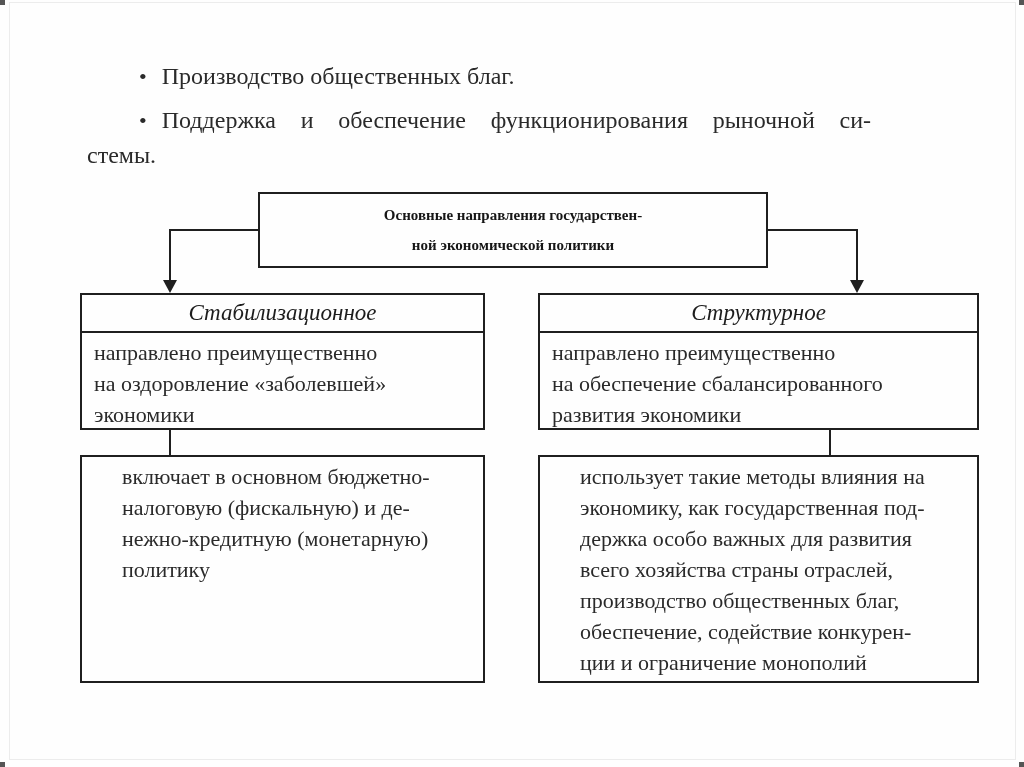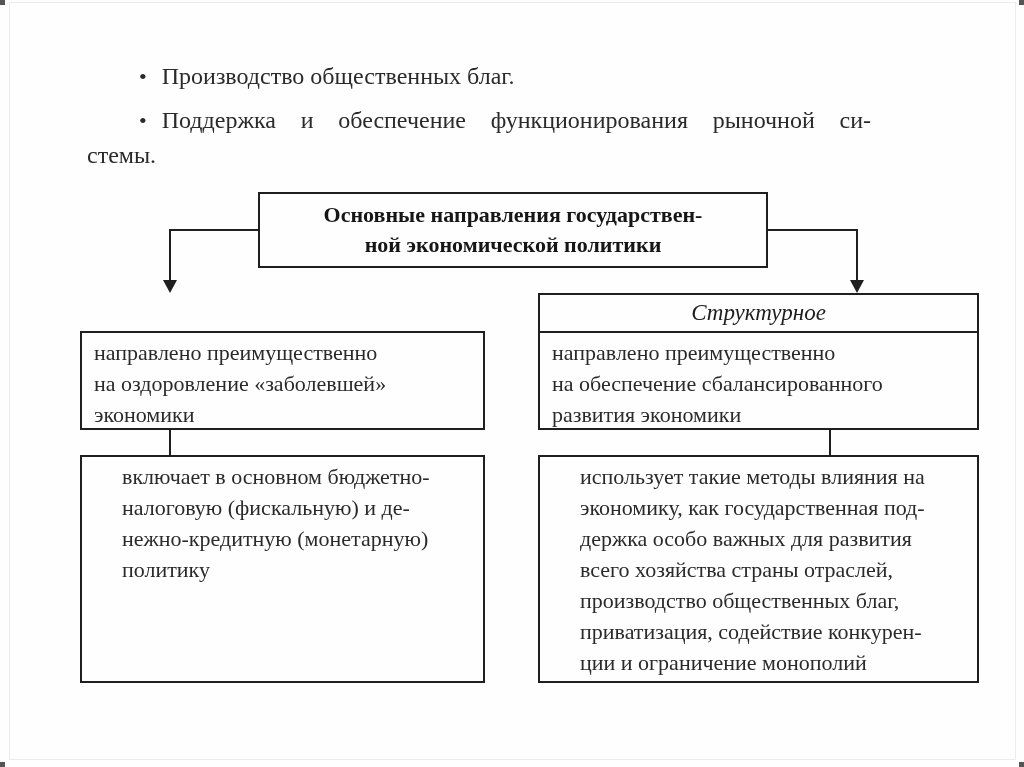--- a/index.html
+++ b/index.html
@@ -59,21 +59,21 @@
   }
   .dbox .txt { white-space: pre-line; }
 
   .title-box {
     left: 258px; top: 192px; width: 510px; height: 76px;
     text-align: center;
     font-weight: bold;
     color: #161616;
     padding-top: 6px;
     line-height: 30px;
-    font-size: 22px;
+    font-size: 15px;
   }
   .hdr-box {
     height: 40px;
     text-align: center;
     font-style: italic;
     font-size: 23px;
     line-height: 35px;
     color: #1d1d1d;
   }
   .body-box {
@@ -123,20 +123,23 @@
   </div>
 
   <div class="conn" style="left:170px; top:229px; width:88px; height:2px;"></div>
   <div class="conn" style="left:169px; top:229px; width:2px;  height:52px;"></div>
   <div class="arrow-down" style="left:163px; top:280px;"></div>
 
   <div class="conn" style="left:768px; top:229px; width:90px; height:2px;"></div>
   <div class="conn" style="left:856px; top:229px; width:2px;  height:52px;"></div>
   <div class="arrow-down" style="left:850px; top:280px;"></div>
 
+  <div class="dbox hdr-box col-left hdr-row">
+    <span class="txt">Стабилизационное</span>
+  </div>
   <div class="dbox body-box col-left desc-row">
     <span class="txt">направлено преимущественно
 на оздоровление «заболевшей»
 экономики</span>
   </div>
   <div class="conn" style="left:169px; top:430px; width:2px; height:25px;"></div>
   <div class="dbox body-box col-left det-row">
     <span class="txt">включает в основном бюджетно-
 налоговую (фискальную) и де-
 нежно-кредитную (монетарную)
@@ -151,17 +154,17 @@
 на обеспечение сбалансированного
 развития экономики</span>
   </div>
   <div class="conn" style="left:829px; top:430px; width:2px; height:25px;"></div>
   <div class="dbox body-box col-right det-row">
     <span class="txt">использует такие методы влияния на
 экономику, как государственная под-
 держка особо важных для развития
 всего хозяйства страны отраслей,
 производство общественных благ,
-приватизация, содействие конкурен-
+обеспечение, содействие конкурен-
 ции и ограничение монополий</span>
   </div>
 
 </div>
 
 </body></html>

